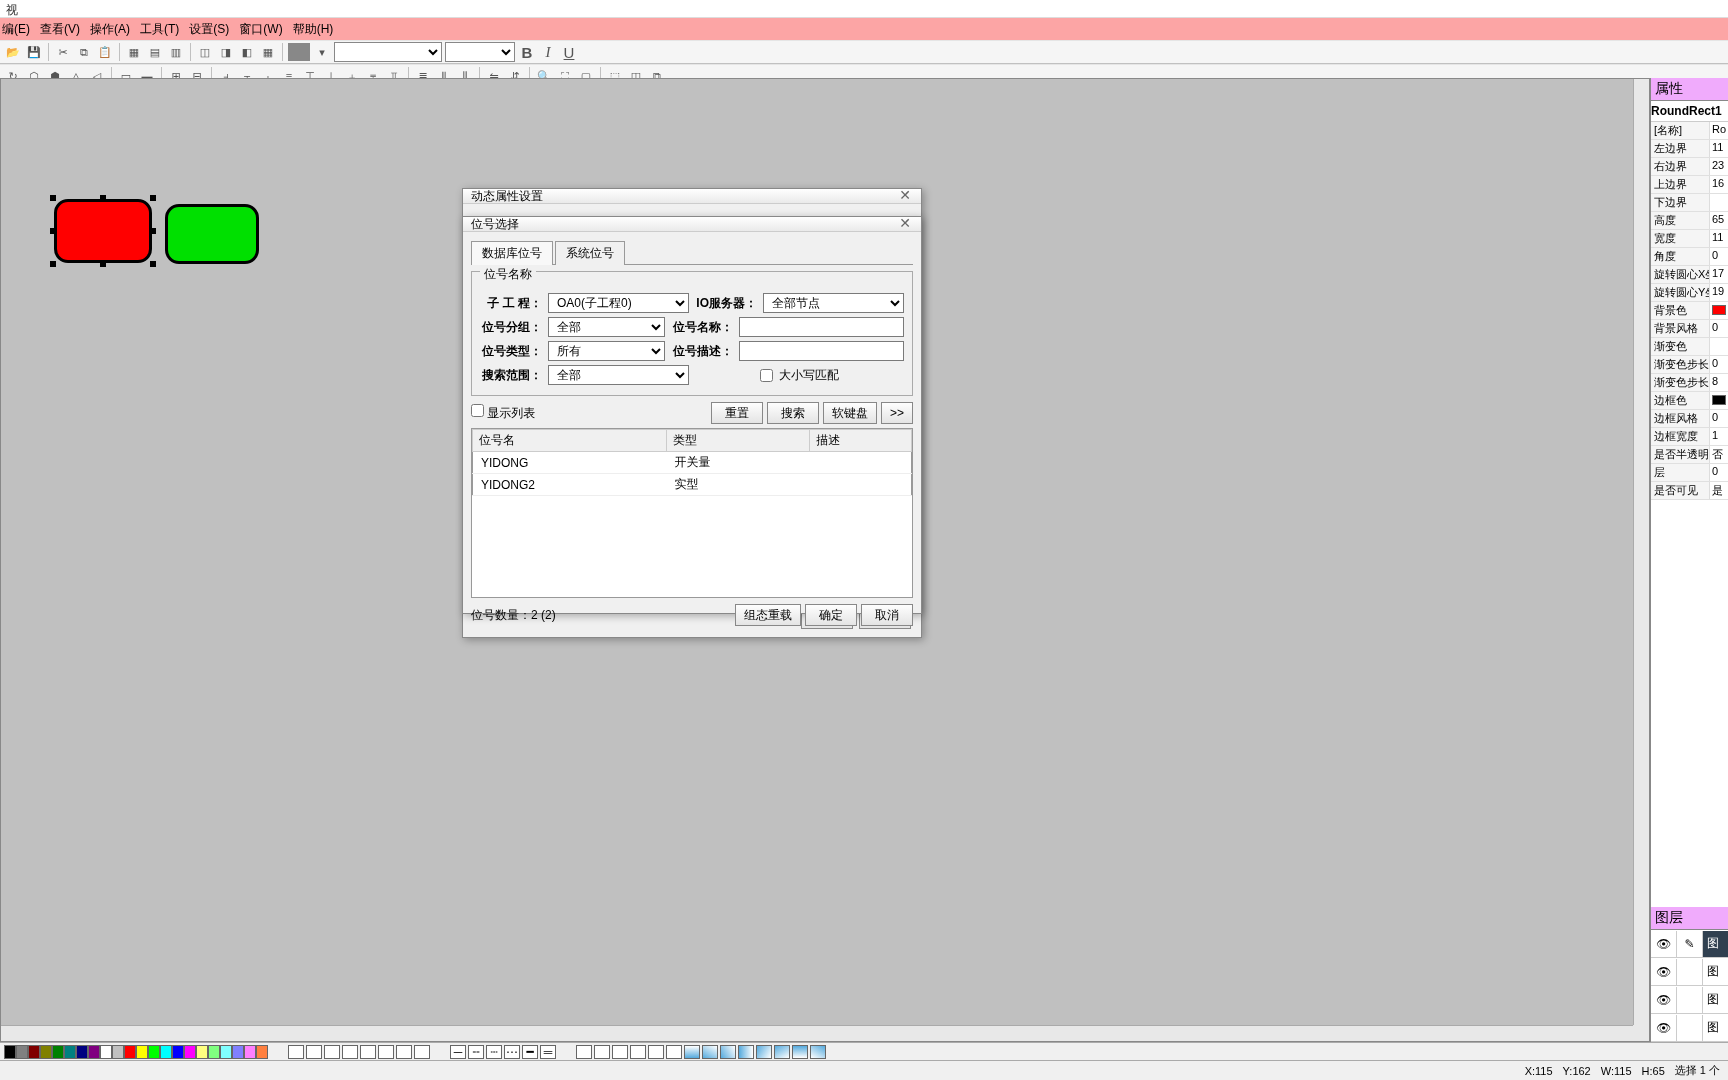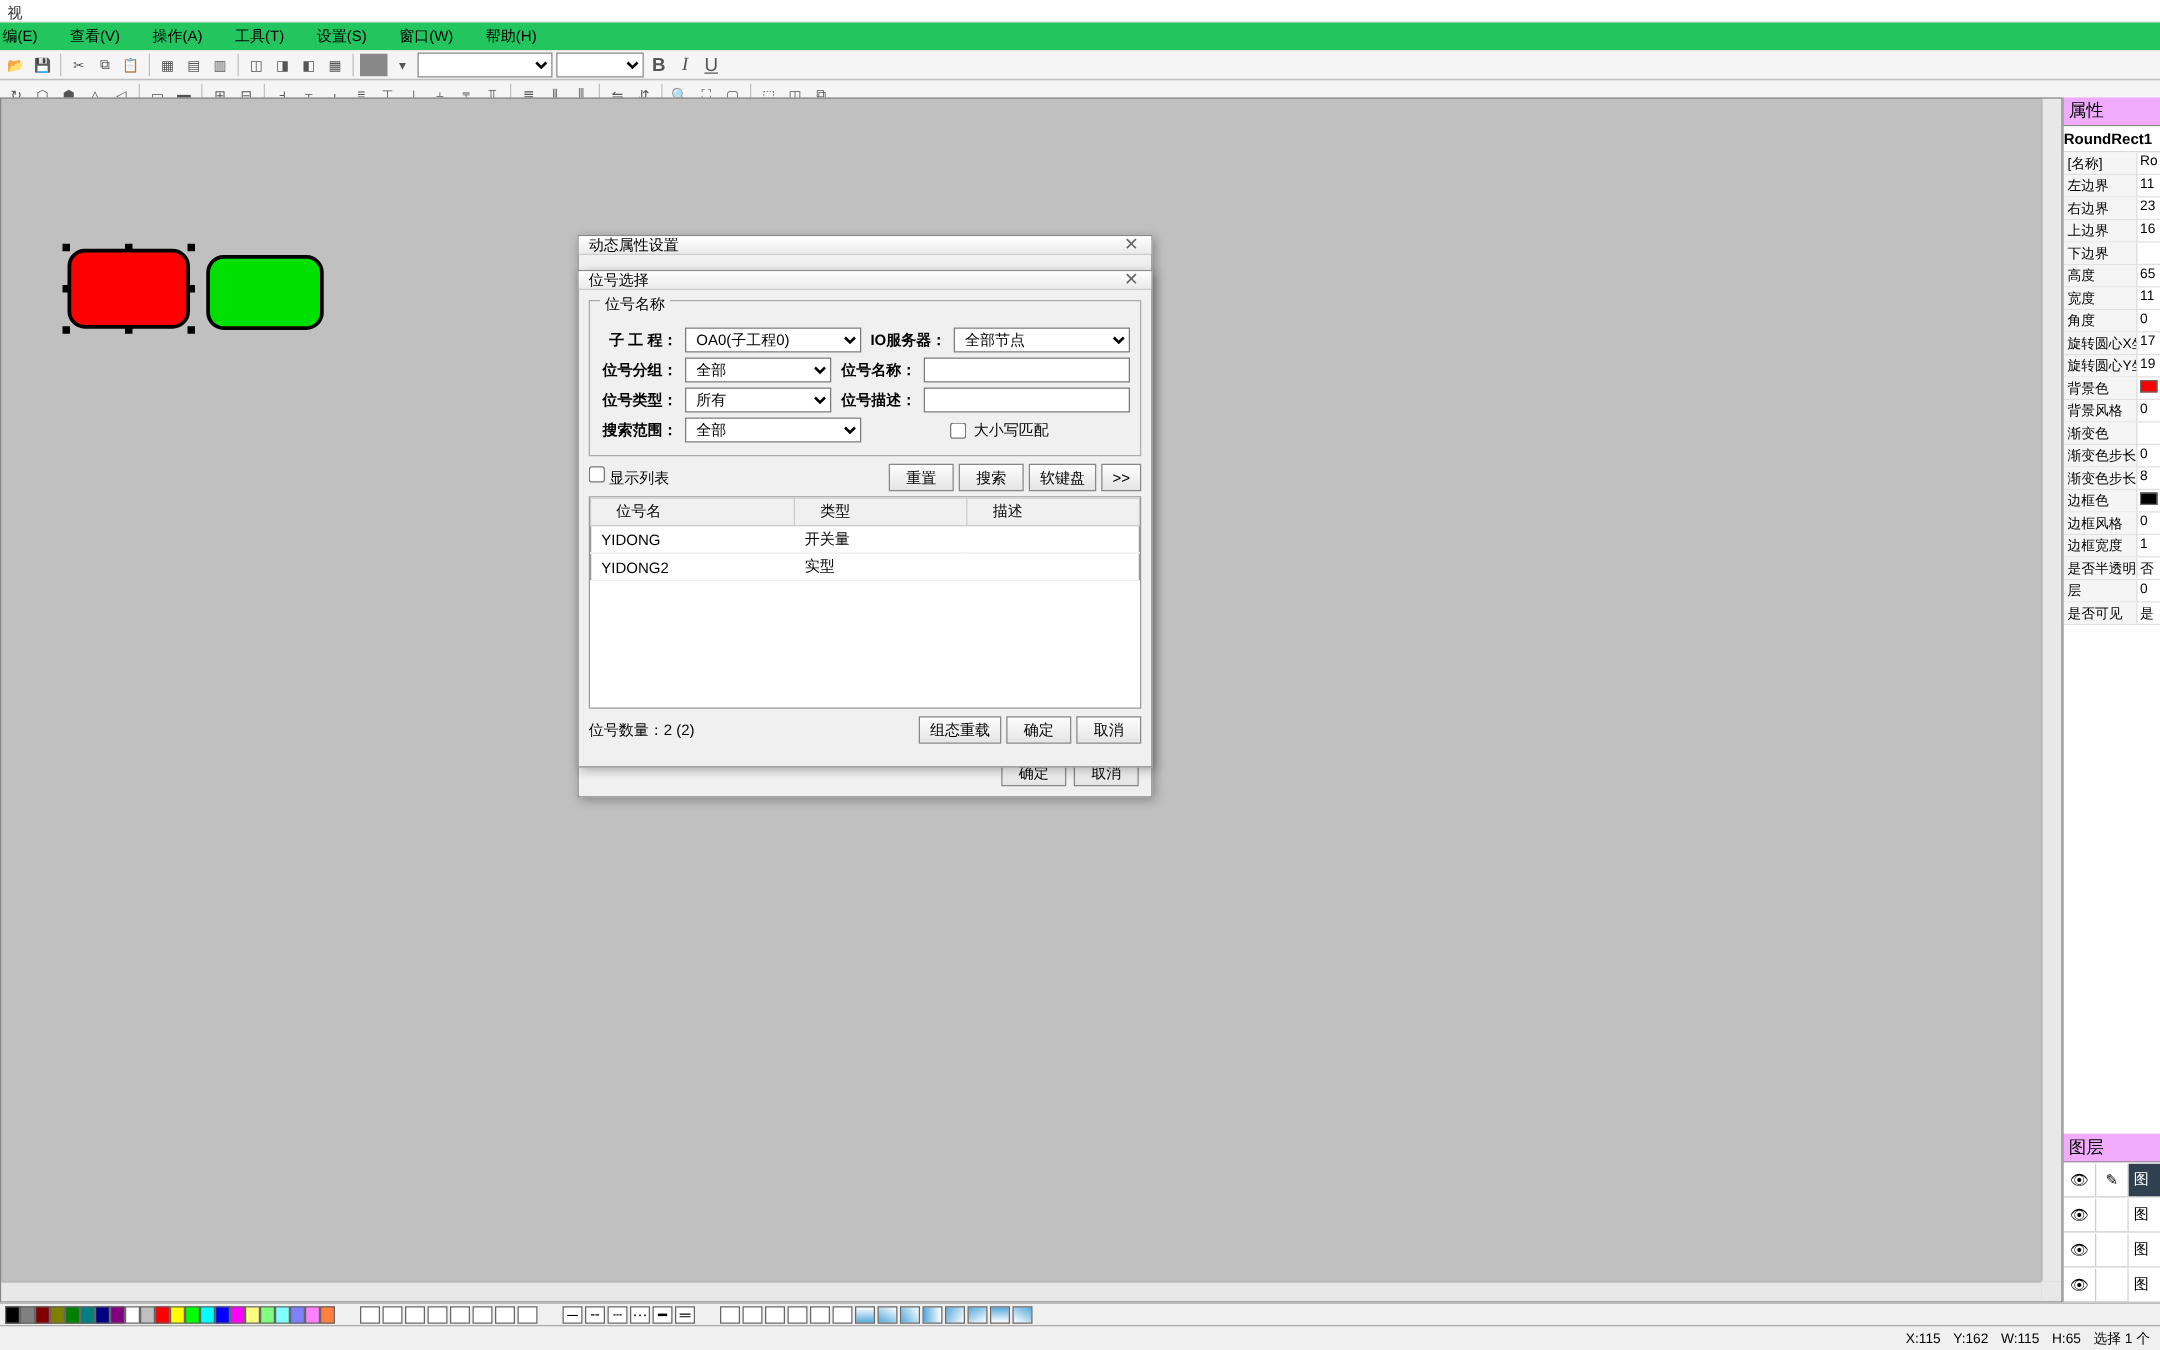--- a/index.html
+++ b/index.html
@@ -2,21 +2,21 @@
 <html><head>
 <meta charset="utf-8">
 <style>
 * { box-sizing: border-box; margin: 0; padding: 0; font-family: "Microsoft YaHei", SimSun, sans-serif; }
 body { background: #fff; width: 1728px; height: 1080px; overflow: hidden; position: relative; font-size: 12px; }
 
 
 .titlebar { height: 18px; background: #fff; border-bottom: 1px solid #ddd; padding: 2px 6px; color: #333; }
 
 
-.menubar { height: 22px; background: #22c55e; padding: 3px 2px; display: flex; gap: 26px; }
+.menubar { height: 22px; background: #fca5a5; padding: 3px 2px; display: flex; gap: 10px; }
 .menubar span { cursor: default; }
 
 
 .toolbar { height: 24px; background: #f5f5f5; border-top: 1px solid #e5e5e5; border-bottom: 1px solid #c0c0c0; display: flex; align-items: center; padding: 0 4px; gap: 3px; }
 .tbtn { width: 18px; height: 18px; border: 1px solid transparent; display: flex; align-items: center; justify-content: center; font-size: 11px; color: #555; }
 .tsep { width: 1px; height: 18px; background: #c0c0c0; margin: 0 2px; }
 .combo { height: 20px; border: 1px solid #888; background: #fff; font-size: 12px; }
 
 
 .main { position: absolute; top: 78px; left: 0; right: 0; bottom: 38px; display: flex; }
@@ -65,21 +65,21 @@
 .fieldset .legend { position: relative; top: -12px; background: #f0f0f0; padding: 0 4px; display: inline-block; margin-bottom: -8px; }
 .frow { display: flex; align-items: center; gap: 6px; margin-bottom: 4px; }
 .frow label { width: 62px; text-align: right; font-weight: bold; }
 .frow .half { flex: 1; display: flex; align-items: center; gap: 6px; }
 .sel, .txt { flex: 1; height: 20px; border: 1px solid #7a7a7a; background: #fff; font-size: 12px; padding: 0 4px; }
 
 .btnrow { display: flex; gap: 6px; justify-content: flex-end; align-items: center; }
 .btn { min-width: 52px; height: 22px; border: 1px solid #888; background: linear-gradient(#fefefe,#e4e4e4); font-size: 12px; padding: 0 8px; }
 
 .tbl { width: 100%; border: 1px solid #999; border-collapse: collapse; background: #fff; font-size: 12px; }
-.tbl th { background: #f0f0f0; border: 1px solid #ccc; padding: 2px 20px; text-align: left; font-weight: normal; }
+.tbl th { background: #f0f0f0; border: 1px solid #ccc; padding: 2px 6px; text-align: left; font-weight: normal; }
 .tbl td { border-bottom: 1px solid #eee; padding: 2px 8px; }
 .tblwrap { display: flex; gap: 6px; height: 170px; }
 .tblwrap > div { border: 1px solid #999; background: #fff; overflow: hidden; }
 
 
 .palette { position: absolute; left: 0; right: 0; bottom: 20px; height: 18px; background: #f0f0f0; border-top: 1px solid #aaa; display: flex; align-items: center; padding: 0 4px; gap: 0; }
 .pcolor { width: 12px; height: 14px; border: 1px solid #666; }
 .ppat { width: 16px; height: 14px; border: 1px solid #666; margin-left: 2px; background: #fff; display: flex; align-items: center; justify-content: center; }
 
 
@@ -313,20 +313,24 @@
     <button class="btn">取消</button>
   </div>
 </div>
 
 <div class="dialog front">
   <div class="dlg-title">
     <span>位号选择</span>
     <span class="dlg-close">✕</span>
   </div>
   <div class="dlg-body">
+    <div class="tabs">
+      <div class="tab active">数据库位号</div>
+      <div class="tab">系统位号</div>
+    </div>
 
     <div class="fieldset">
       <span class="legend">位号名称</span>
       <div class="frow">
         <div class="half">
             <label>子 工 程：</label>
             <select class="sel"><option>OA0(子工程0)</option></select>
           </div>
         <div class="half">
             <label>IO服务器：</label>

